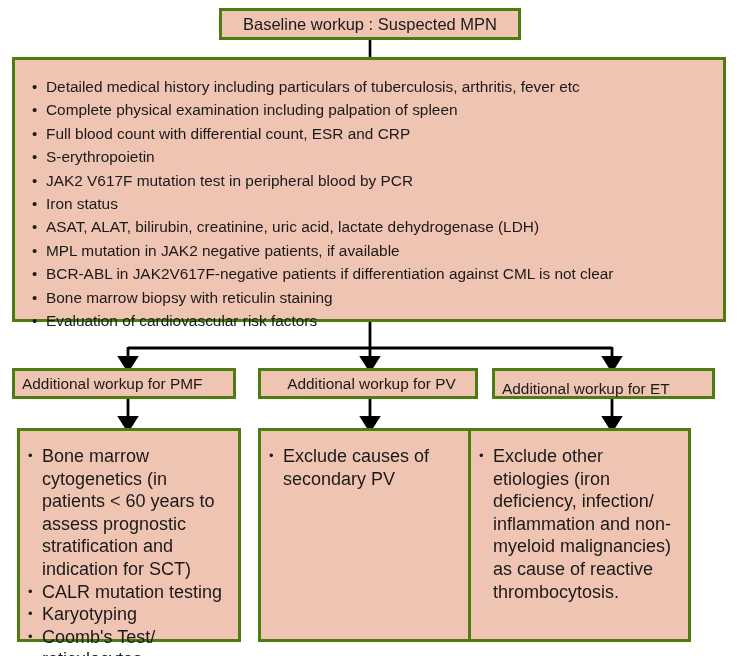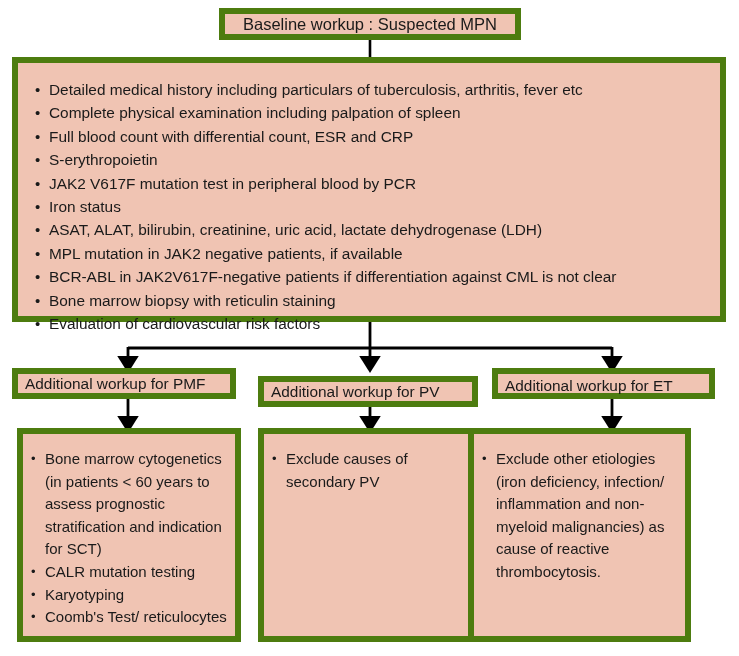--- a/index.html
+++ b/index.html
@@ -12,21 +12,21 @@
     height: 656px;
     position: relative;
     font-family: "Liberation Sans", sans-serif;
     color: #1a1a1a;
     overflow: hidden;
   }
 
   .node {
     position: absolute;
     background: #f0c4b3;
-    border: 6px solid #4d7c0f;
+    border: 3px solid #4d7c0f;
     box-sizing: border-box;
   }
 
   
   #title-box {
     left: 219px;
     top: 8px;
     width: 302px;
     height: 32px;
     display: flex;
@@ -88,37 +88,37 @@
     align-items: center;
     padding-left: 7px;
   }
   .col-head .label {
     font-size: 15.4px;
     line-height: 1;
     white-space: nowrap;
   }
 
   #head-pmf { left: 12px;  top: 368px; width: 224px; }
-  #head-pv  { left: 258px; top: 376px; width: 220px; }
+  #head-pv  { left: 258px; top: 368px; width: 220px; justify-content: center; }
   #head-et  { left: 492px; top: 368px; width: 223px; align-items: flex-end; }
 
   
   .col-body {
     top: 428px;
     height: 214px;
     padding-top: 6px;
   }
   #body-pmf { left: 17px;  width: 224px; }
   #body-pv  { left: 258px; width: 220px; }
   #body-et  { left: 468px; width: 223px; }
 
   .col-body ul.blist { margin-left: 6px; margin-right: 4px; }
   .col-body ul.blist > li {
     padding-left: 16px;
-    font-size: 15px;
+    font-size: 18px;
     line-height: 22.6px;
   }
   .col-body ul.blist > li::before {
     left: 2px;
     font-size: 13px;
     line-height: 22.6px;
   }
 </style>
 </head>
 <body>

